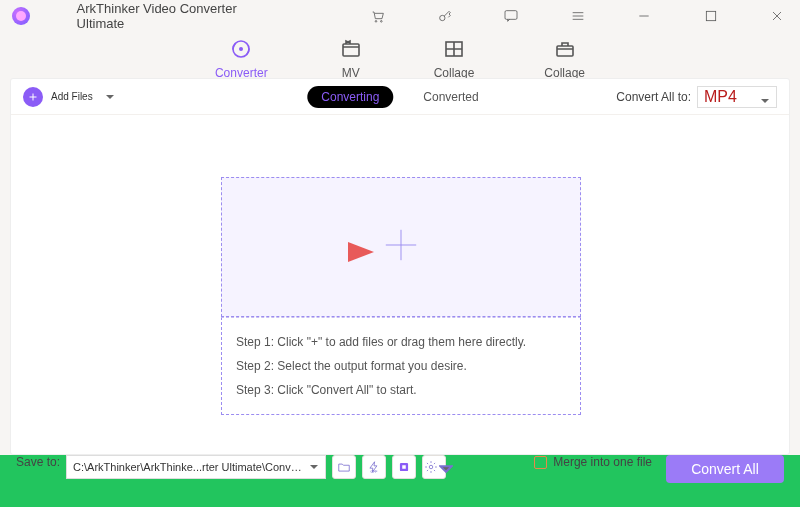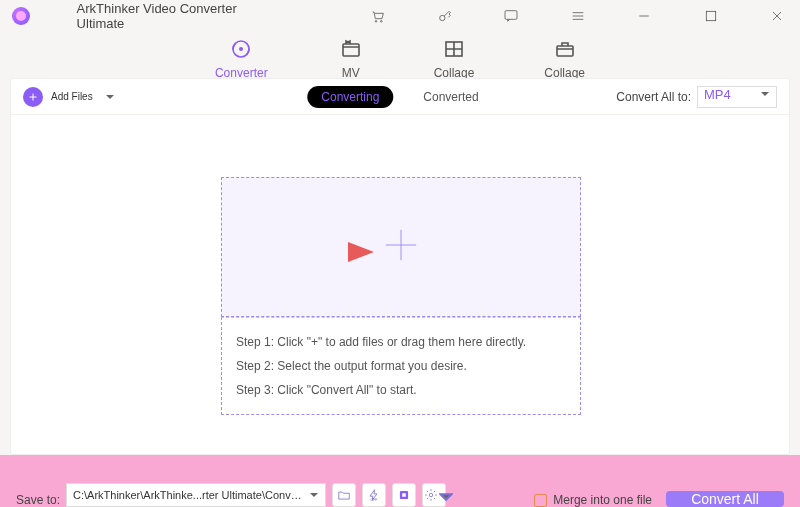--- a/index.html
+++ b/index.html
@@ -30,41 +30,41 @@
   .addbtn { display:flex; align-items:center; cursor:pointer; gap:8px; color:#333; font-size:10px;}
   .plus-circle { width:20px;height:20px;border-radius:50%;background:#8b5cf6;display:flex;align-items:center;justify-content:center;}
   .plus-circle svg{width:12px;height:12px;stroke:#fff;stroke-width:2;}
   .caret { width:10px;height:10px; margin-left:4px;}
   .caret svg{width:10px;height:10px;fill:#666;}
   .toolbar-spacer{flex:1;}
   .segbtns{display:flex;gap:16px;align-items:center;}
   .seg{font-size:12px;color:#555;padding:4px 14px;border-radius:12px;cursor:pointer;}
   .seg.active{background:#000000;color:#8b5cf6;}
   .convert-all-to{display:flex;align-items:center;gap:6px;font-size:12px;color:#444; margin-left:auto;}
-  .fmt-select{width:80px;height:22px;border:1px solid #ddd;background:#fff;display:flex;justify-content:space-between;padding:0 6px;font-size:13px;color:#8b5cf6;cursor:pointer;}
+  .fmt-select{width:80px;height:22px;border:1px solid #ddd;background:#fff;display:flex;align-items:center;justify-content:space-between;padding:0 6px;font-size:16px;color:#b91c1c;cursor:pointer;}
 
   
   .dropwrap{position:absolute;left:210px;top:98px;width:360px;}
   .dropzone{height:140px;border:1.5px dashed #9b8cf0;background:#f6f3ff;position:relative;display:flex;align-items:center;justify-content:center;cursor:pointer;}
   .bigplus svg{width:38px;height:38px;stroke:#9b8cf0;stroke-width:1;}
   .arrow{position:absolute;left:18px;top:62px;}
   .arrow svg{width:140px;height:24px;}
   .steps{border:1.5px dashed #9b8cf0;border-top:1px dashed #c7bdf3;background:#fff;padding:12px 14px;}
   .steps div{font-size:12px;color:#555;line-height:2;}
 
   
-  .bottombar{position:absolute;left:0;right:0;bottom:0;height:52px;display:flex;align-items:flex-end;padding:0 16px;background:#f9a8d4;}
+  .bottombar{position:absolute;left:0;right:0;bottom:0;height:52px;display:flex;align-items:flex-start;padding:0 16px;background:#22c55e;}
   .saveto-label{font-size:12px;color:#444;margin-right:6px;}
   .pathbox{width:260px;height:24px;border:1px solid #ddd;background:#fff;display:flex;align-items:center;justify-content:space-between;padding:0 6px;font-size:11px;color:#333;cursor:pointer;}
   .btool{width:24px;height:24px;border:1px solid #e3e0dc;background:#fff;border-radius:3px;margin-left:6px;display:flex;align-items:center;justify-content:center;cursor:pointer;}
   .btool svg{width:14px;height:14px;stroke:#7a6fcf;fill:none;stroke-width:1.4;}
   .btool.gpu svg{stroke:none;fill:#8b5cf6;}
   .merge{display:flex;align-items:center;gap:6px;font-size:12px;color:#444;margin-left:auto;margin-right:14px;cursor:pointer;}
   .merge .chk{width:13px;height:13px;border:1.5px solid #e68a4a;border-radius:2px;}
-  .convertall{background:#9b7bf7;color:#fff;border:none;border-radius:4px;font-size:14px;height:16px;width:118px;cursor:pointer;}
+  .convertall{background:#9b7bf7;color:#fff;border:none;border-radius:4px;font-size:14px;height:28px;width:118px;cursor:pointer;}
 </style>
 </head>
 <body>
 
 <div class="titlebar">
   <div class="logo"></div>
   <div class="title">ArkThinker Video Converter Ultimate</div>
   <div class="titlebar-spacer"></div>
   <div class="winicon">
       <svg viewBox="0 0 24 24">

